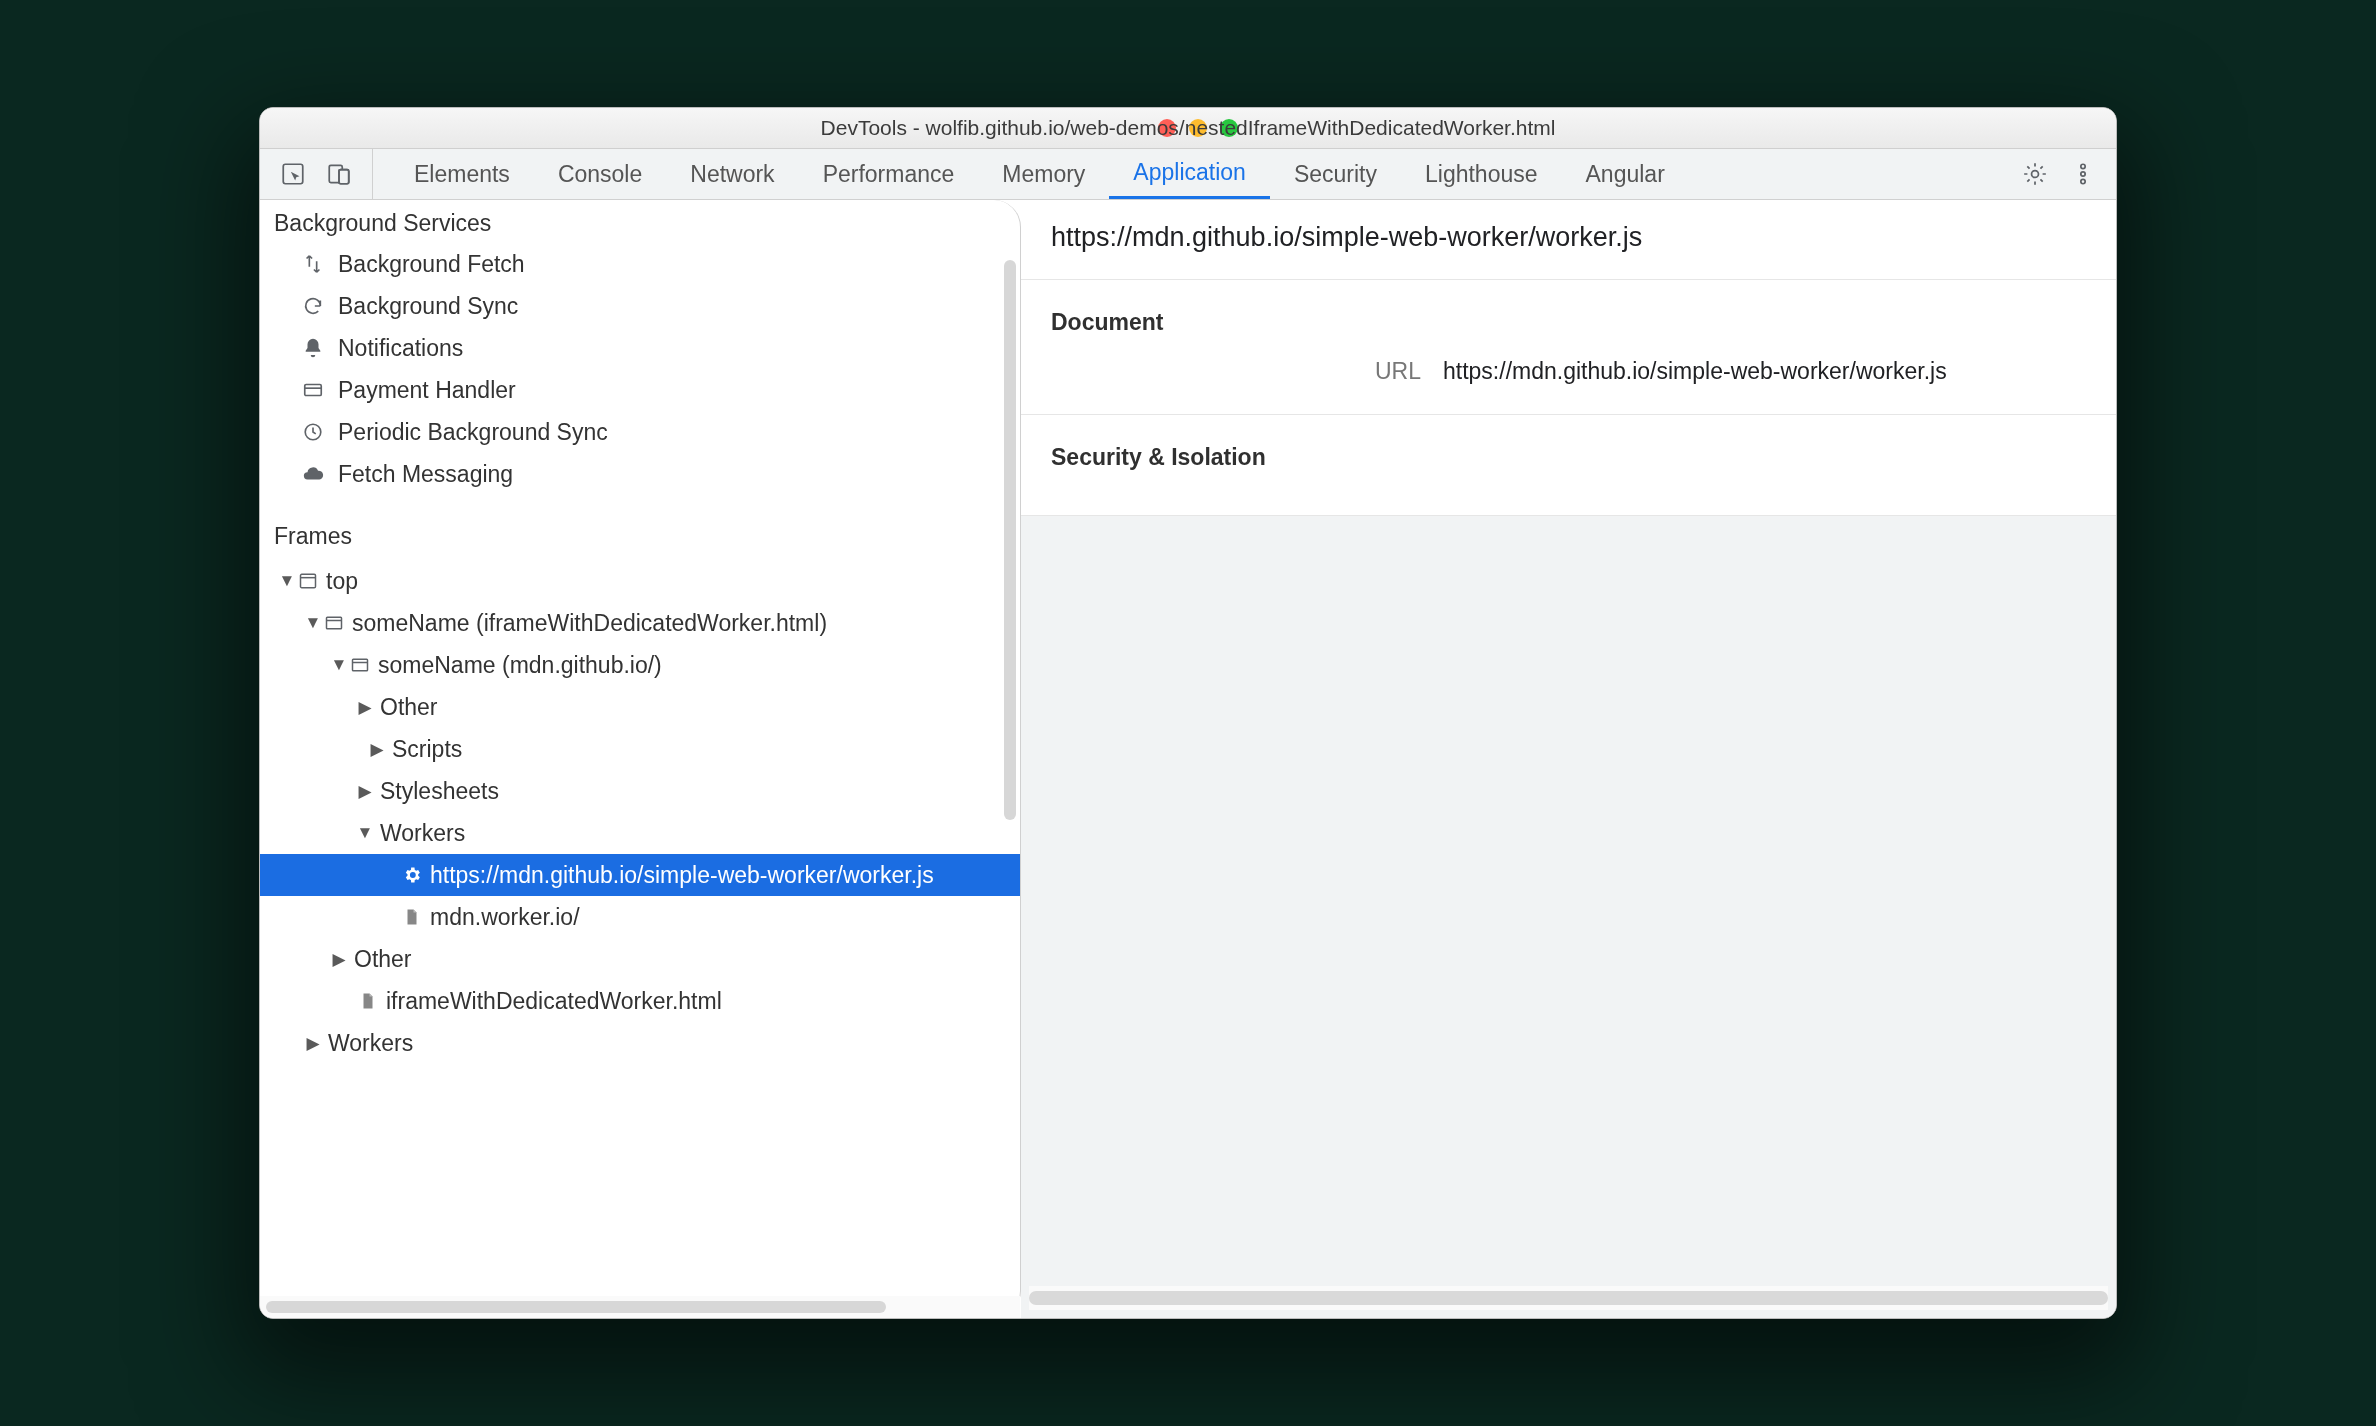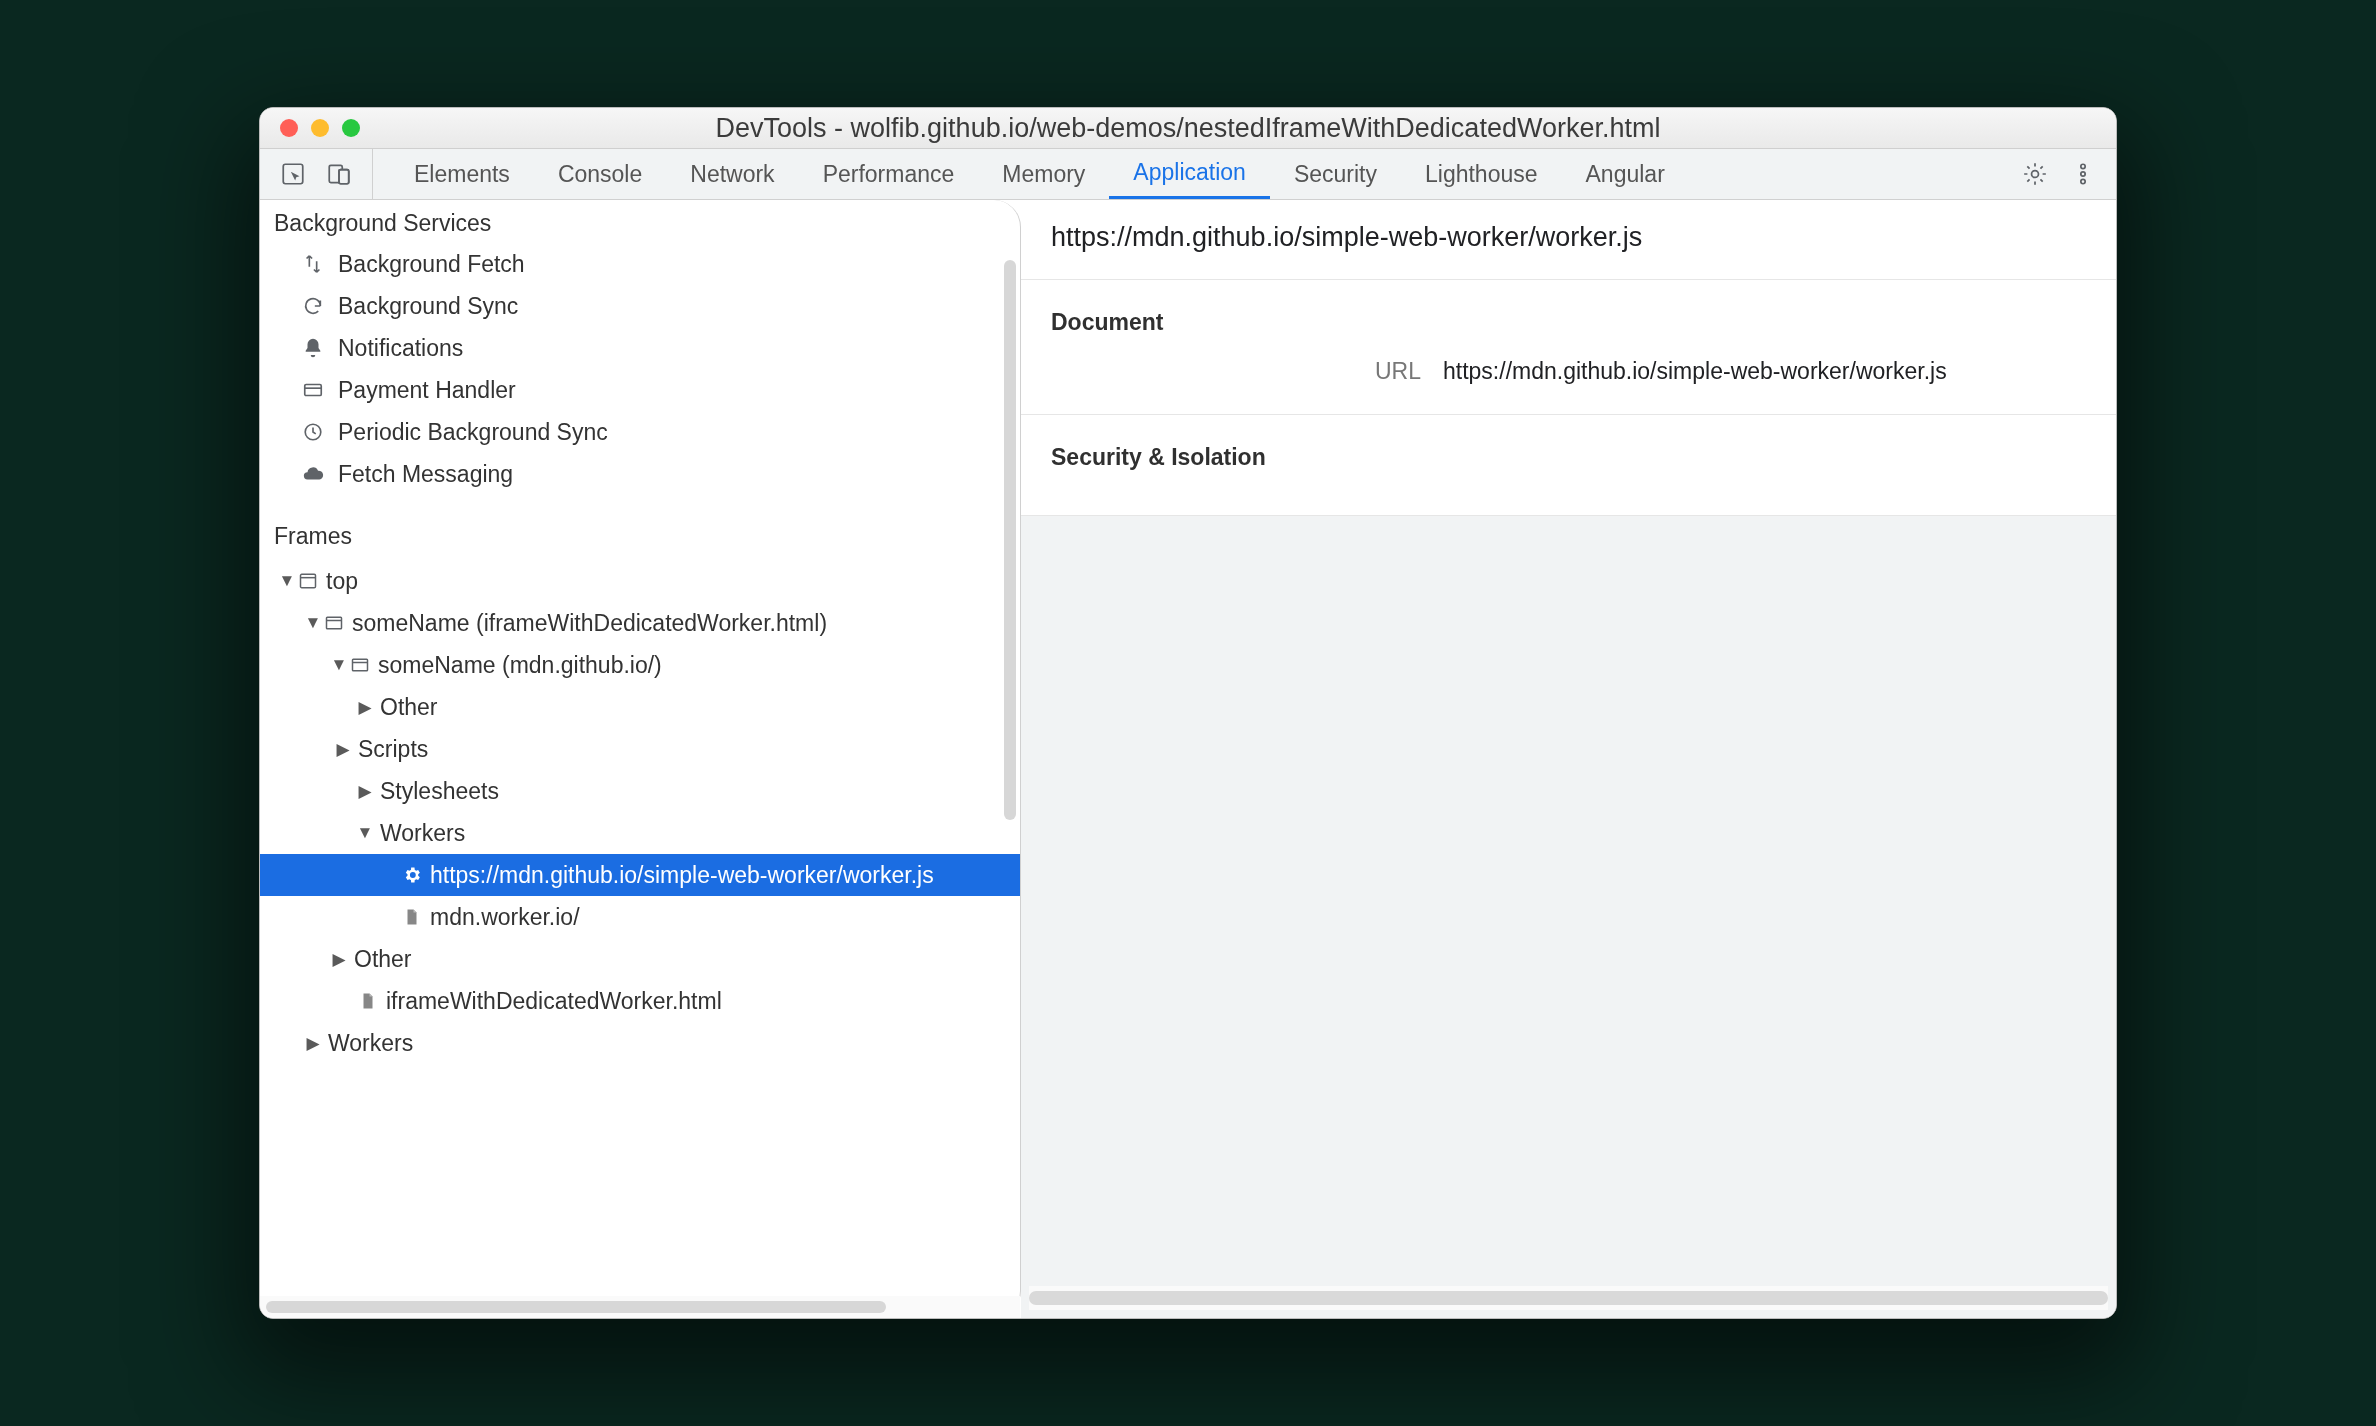--- a/index.html
+++ b/index.html
@@ -19,21 +19,21 @@
     background:var(--bg);
     border-radius:14px;
     box-shadow:0 40px 100px 20px rgba(0,0,0,.55);
     display:flex;flex-direction:column;overflow:hidden;
     border:1px solid #bcbcbc;
   }
   .titlebar{
     height:40px;background:linear-gradient(#f6f6f6,#e9e9e9);
     border-bottom:1px solid #cfcfcf;
     display:flex;align-items:center;position:relative;
-    font-size:27px;color:#3b3b3b;
+    font-size:21px;color:#3b3b3b;justify-content:center;
   }
   .tlights{display:flex;gap:13px;padding-left:20px}
   .dot{width:18px;height:18px;border-radius:50%}
   .r{background:#ff5f57}.y{background:#febc2e}.g{background:#28c840}
   .titletxt{position:absolute;left:0;right:0;text-align:center;pointer-events:none}
   .tabbar{
     height:50px;background:var(--panel);border-bottom:1px solid var(--line);
     display:flex;align-items:stretch;font-size:23px;color:#555;gap:7px;
   }
   .tabicons{display:flex;align-items:center;gap:20px;padding:0 20px;border-right:1px solid var(--line)}
@@ -218,21 +218,21 @@
                   <rect x="3" y="5" width="18" height="14" rx="1"></rect>
                   <path d="M3 9h18"></path>
                 </svg>
               </span>
             <span class="tlabel">someName (mdn.github.io/)</span>
           </div>
           <div class="trow" style="padding-left:96px">
             <span class="twist closed"></span>
             <span class="tlabel">Other</span>
           </div>
-          <div class="trow" style="padding-left:74px">
+          <div class="trow" style="padding-left:108px">
             <span class="twist closed"></span>
             <span class="tlabel">Scripts</span>
           </div>
           <div class="trow" style="padding-left:96px">
             <span class="twist closed"></span>
             <span class="tlabel">Stylesheets</span>
           </div>
           <div class="trow" style="padding-left:96px">
             <span class="twist open"></span>
             <span class="tlabel">Workers</span>

